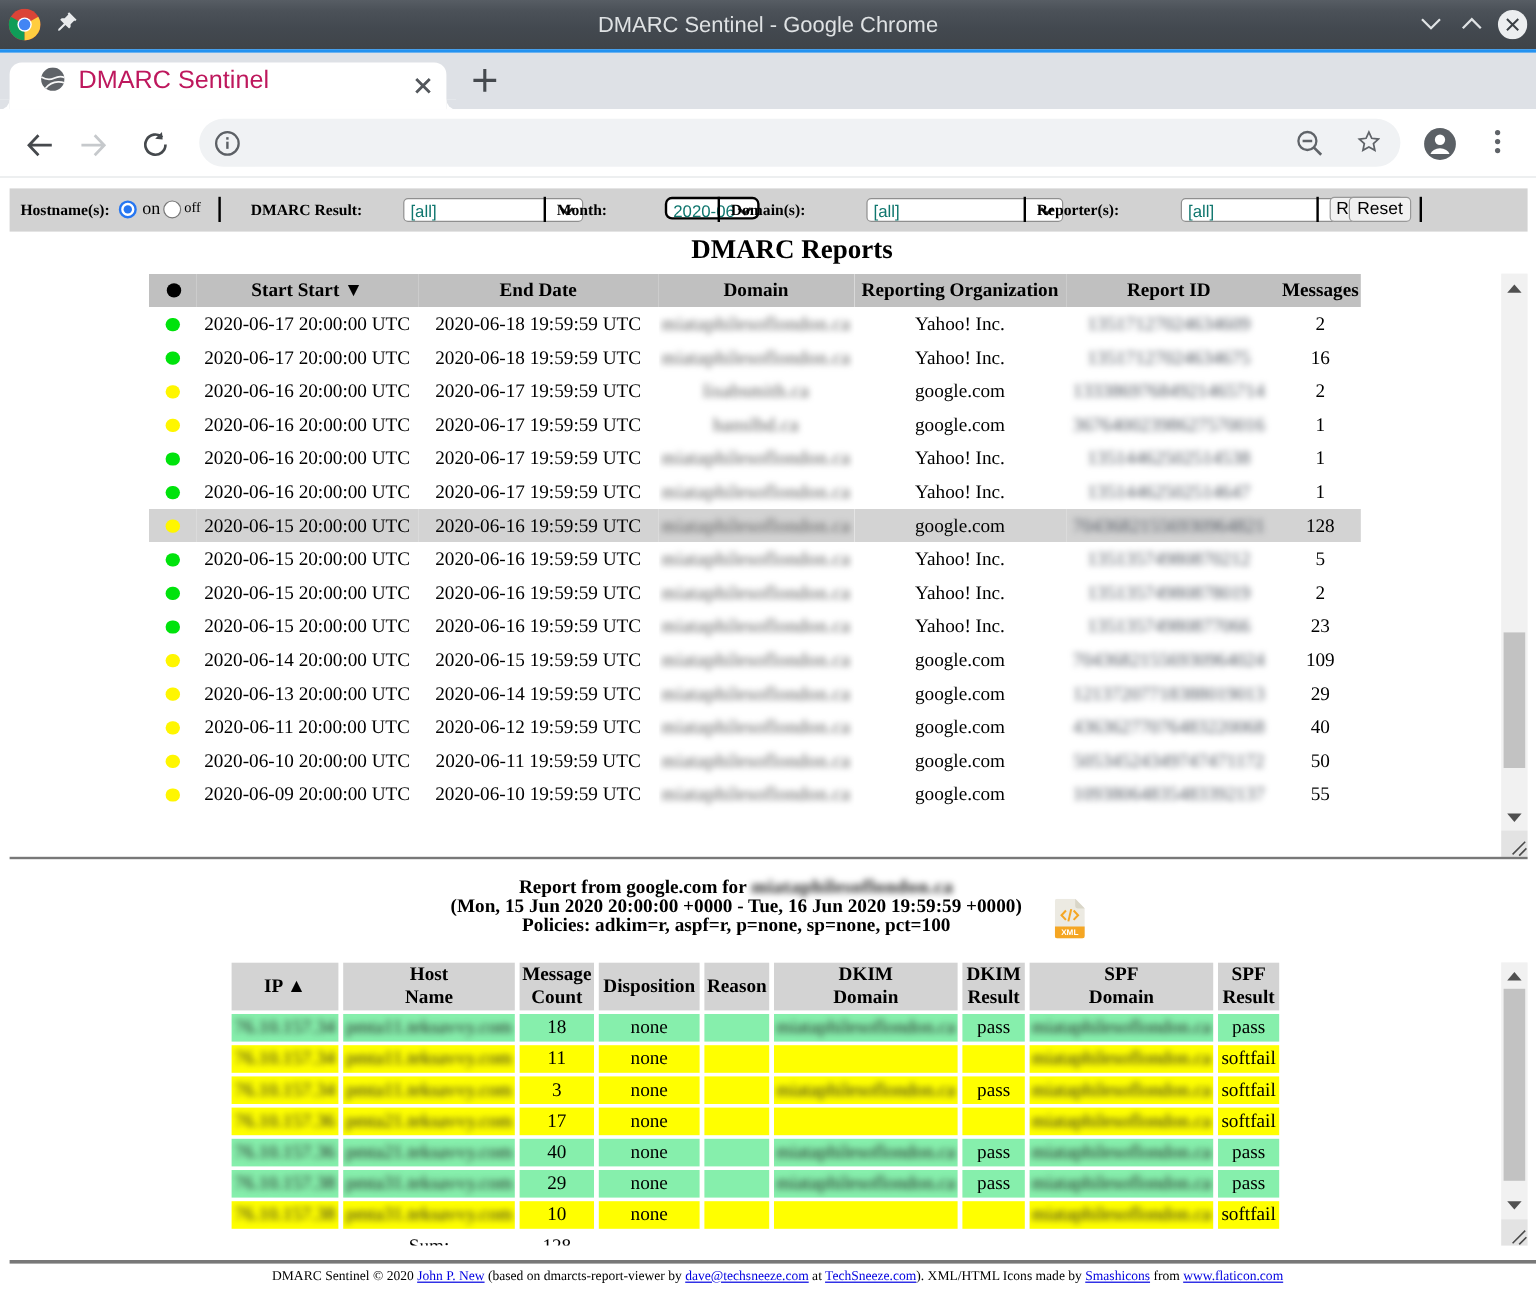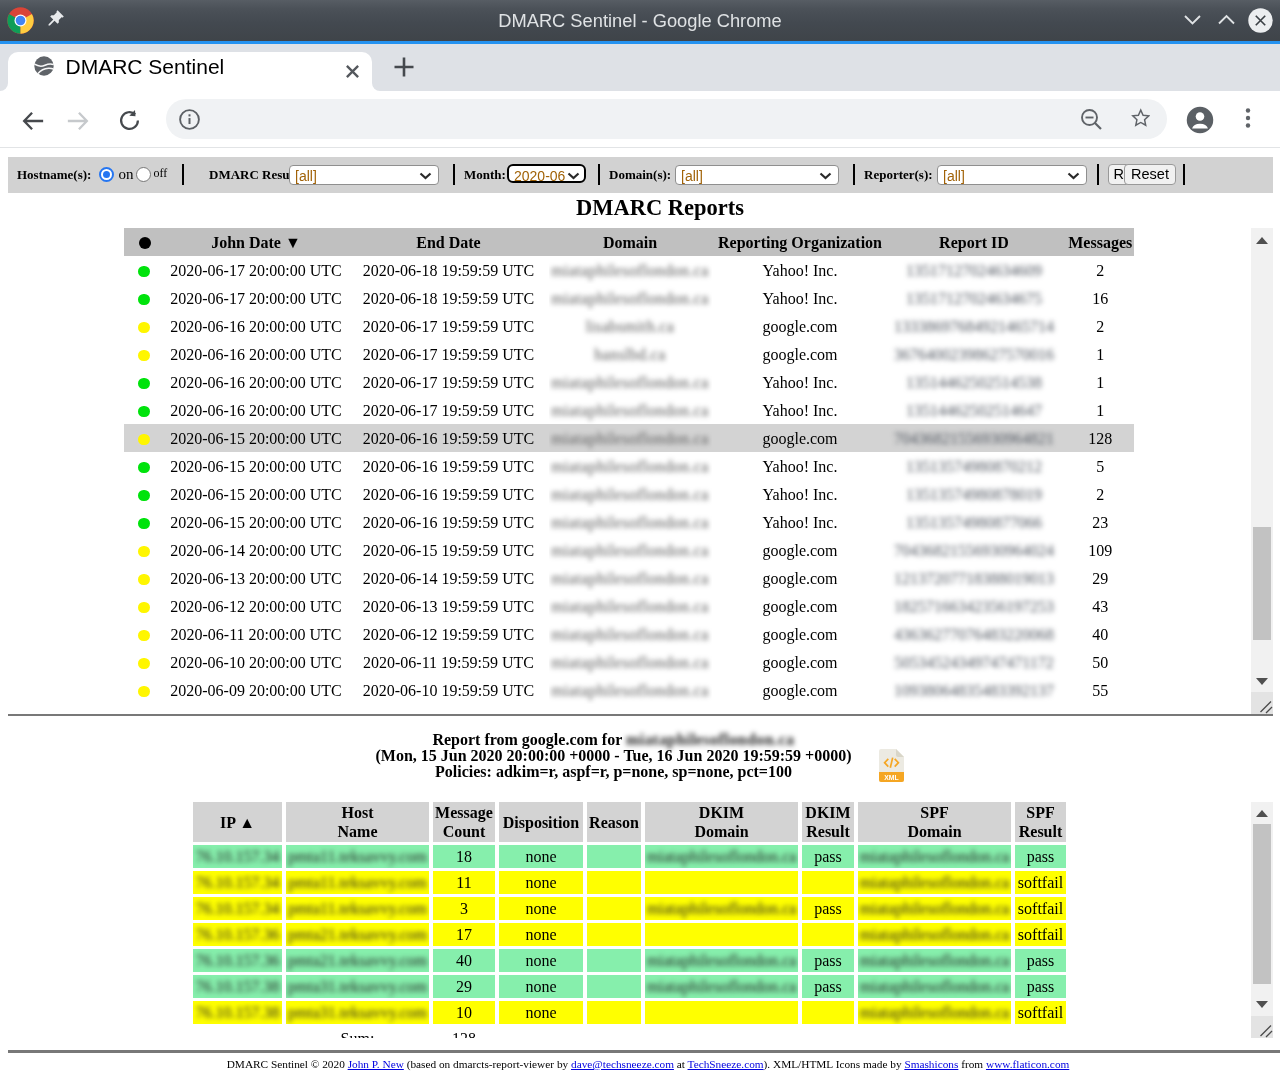--- a/index.html
+++ b/index.html
@@ -7,30 +7,30 @@
      font-family:"Liberation Serif",serif;}
 .abs{position:absolute;}
 
 #titlebar{position:absolute;left:0;top:0;width:1280px;height:41px;background:linear-gradient(180deg,#575d64 0%,#4b5158 22%,#434950 55%,#3f4449 100%);}
 #titlebar .ttl{position:absolute;left:0;right:0;top:0;height:41px;line-height:42px;text-align:center;
   color:#dfe2e4;font:18.3px/41px "Liberation Sans",sans-serif;}
 #blueline{position:absolute;left:0;top:41px;width:1280px;height:2.6px;background:#2492f0;}
 #tabstrip{position:absolute;left:0;top:44px;width:1280px;height:47px;background:#dee1e6;}
 #tab{position:absolute;left:8px;top:52px;width:364px;height:39px;background:#fff;
   border-radius:10px 10px 0 0;}
-#tab .tname{position:absolute;left:57.5px;top:3px;font:21px "Liberation Sans",sans-serif;color:#000000;}
+#tab .tname{position:absolute;left:57.5px;top:3px;font:21px "Liberation Sans",sans-serif;color:#be185d;}
 #toolbar{position:absolute;left:0;top:91px;width:1280px;height:57px;background:#fff;
   border-bottom:1.5px solid #e2e4e6;box-sizing:border-box;}
 #pill{position:absolute;left:166px;top:99px;width:1001px;height:40px;border-radius:20px;background:#f0f2f4;}
 
 #filterbar{position:absolute;left:8px;top:157px;width:1265px;height:36px;background:#d2d2d2;}
 .flabel{font:bold 13px "Liberation Serif",serif;color:#000;}
 .fsep{display:inline-block;width:2px;height:21px;background:#000;vertical-align:middle;}
 .fsel{position:absolute;background:#fff;border:1px solid #8f8f8f;border-radius:4px;height:20px;box-sizing:border-box;
-  font:14px "Liberation Sans",sans-serif;color:#a16207;}
+  font:14px "Liberation Sans",sans-serif;color:#0f766e;margin-left:47px;}
 .fsel .st{position:absolute;left:5px;top:2px;}
 .fsel svg{position:absolute;right:6px;top:6px;}
 .fbtn{position:absolute;background:#f1f1f1;border:1px solid #999;border-radius:4px;height:19px;
   font:14.5px "Liberation Sans",sans-serif;color:#000;text-align:center;}
 
 #rtitle{position:absolute;left:0px;top:195.7px;width:1280px;text-align:center;
   font:bold 22.5px "Liberation Serif",serif;line-height:24px;color:#000;margin-left:20px;}
 #maintbl{border-collapse:collapse;table-layout:fixed;}
 #maintbl td,#maintbl th{padding:0;margin:0;overflow:hidden;white-space:nowrap;
   font:16px "Liberation Serif",serif;text-align:center;height:26px;padding-top:2px;}
@@ -205,21 +205,21 @@
           <col style="width:185px">
           <col style="width:200px">
           <col style="width:163px">
           <col style="width:177px">
           <col style="width:171px">
           <col style="width:74.5px">
         </colgroup>
 <tbody>
           <tr>
             <th><span class="dot" style="background:#000;width:12px;height:12px;margin-left:2px"></span></th>
-            <th>John Date ▼</th>
+            <th>Start Start ▼</th>
             <th>End Date</th>
             <th>Domain</th>
             <th>Reporting Organization</th>
             <th>Report ID</th>
             <th>Messages</th>
           </tr>
 <tr>
             <td><span class="dot dg"></span></td>
             <td>2020-06-17 20:00:00 UTC</td>
             <td>2020-06-18 19:59:59 UTC</td>
@@ -319,29 +319,20 @@
             <td>109</td>
           </tr>
 <tr>
             <td><span class="dot dy"></span></td>
             <td>2020-06-13 20:00:00 UTC</td>
             <td>2020-06-14 19:59:59 UTC</td>
             <td><span class="blur1">miataphilesoflondon.ca</span></td>
             <td>google.com</td>
             <td><span class="blur2">12137207718388019013</span></td>
             <td>29</td>
-          </tr>
-<tr>
-            <td><span class="dot dy"></span></td>
-            <td>2020-06-12 20:00:00 UTC</td>
-            <td>2020-06-13 19:59:59 UTC</td>
-            <td><span class="blur1">miataphilesoflondon.ca</span></td>
-            <td>google.com</td>
-            <td><span class="blur2">18257166342356197253</span></td>
-            <td>43</td>
           </tr>
 <tr>
             <td><span class="dot dy"></span></td>
             <td>2020-06-11 20:00:00 UTC</td>
             <td>2020-06-12 19:59:59 UTC</td>
             <td><span class="blur1">miataphilesoflondon.ca</span></td>
             <td>google.com</td>
             <td><span class="blur2">43636277076483220068</span></td>
             <td>40</td>
           </tr>

